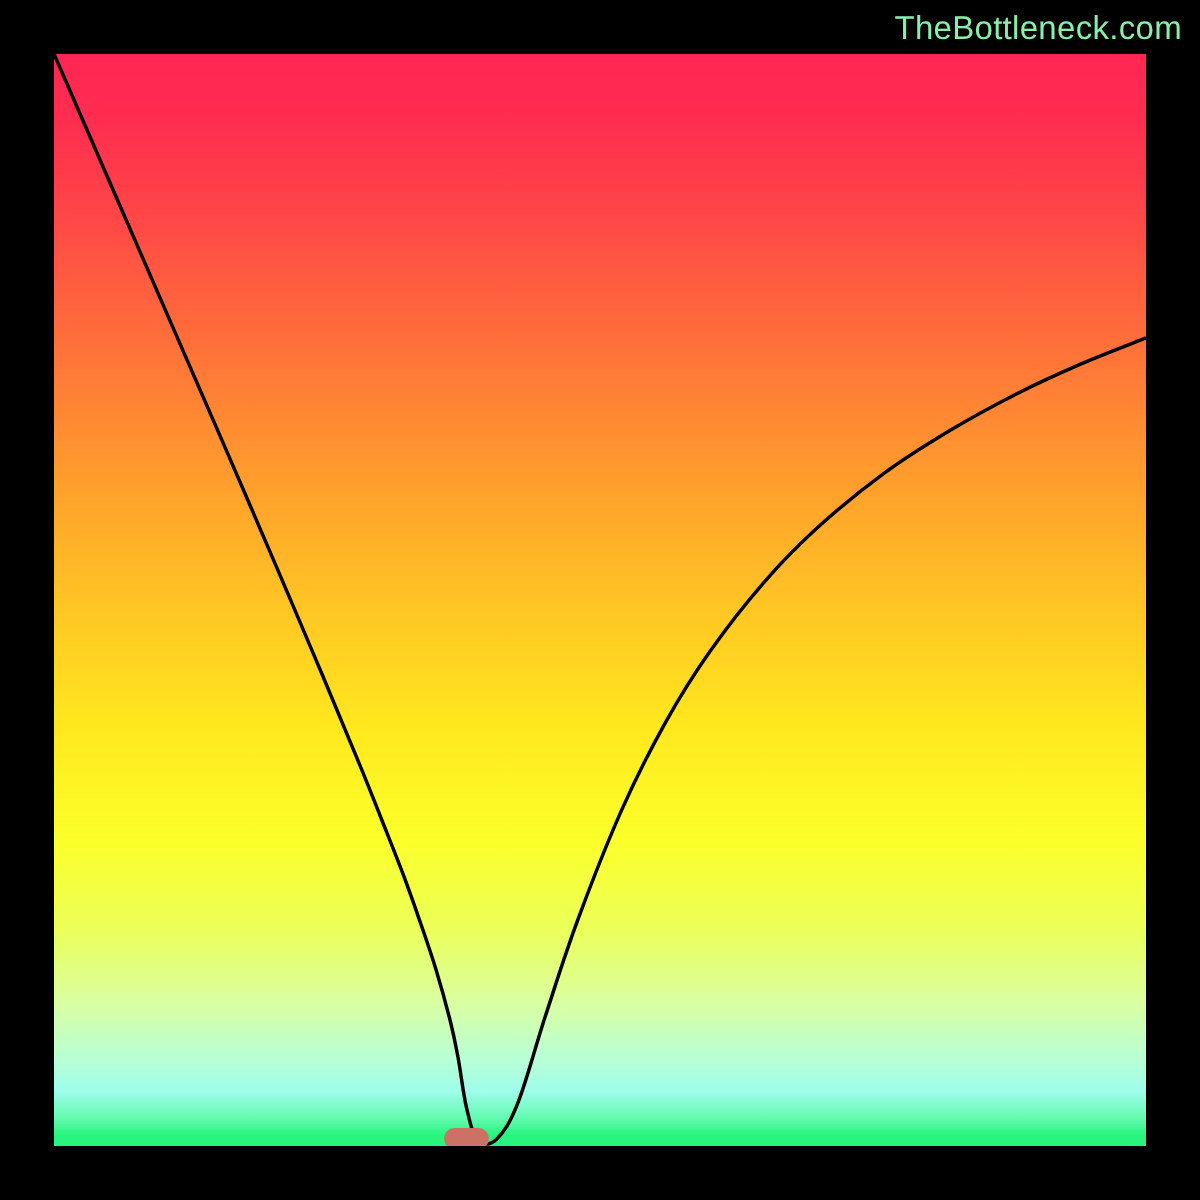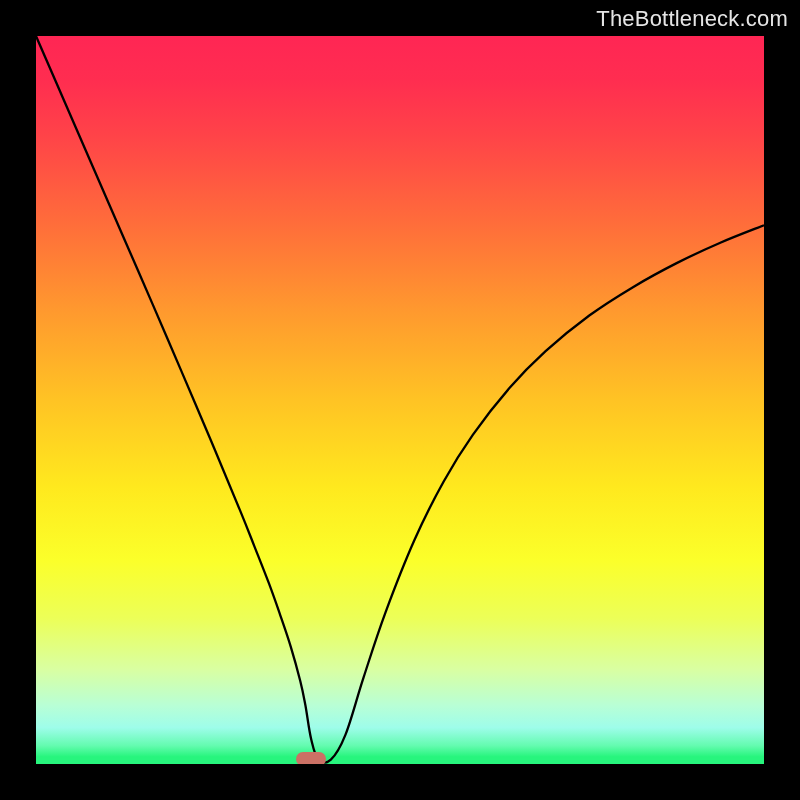--- a/index.html
+++ b/index.html
@@ -42,21 +42,21 @@
       #63fbaf 97.5%,
       #27f57d 99%,
       #27f57d 100%
     );
   }
 
   .watermark {
     position: absolute;
     top: 6px;
     right: 12px;
-    color: #e5e5e5;
+    color: #86efac;
     font-size: 22px;
     font-weight: 500;
     letter-spacing: 0.2px;
   }
 
   .marker {
     position: absolute;
     width: 30px;
     height: 14px;
     border-radius: 7px;

